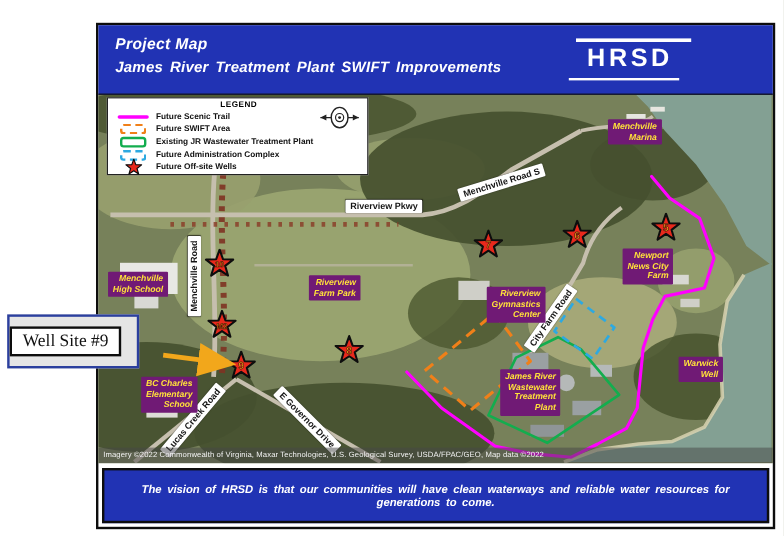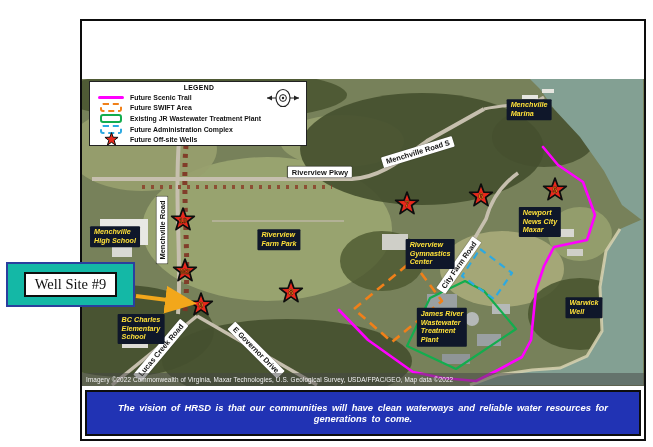--- a/index.html
+++ b/index.html
@@ -22,23 +22,23 @@
   .hrsd-logo .word { position:absolute; left:0; right:0; top:7px; text-align:center;
                      font-size:21px; font-weight:bold; letter-spacing:3px; }
   .hrsd-logo .bar-bot { position:absolute; left:0; right:10px; bottom:3px; height:2.5px; background:#fff; }
 
   
   .map { position:absolute; left:82px; top:79px; width:562px; height:307px; overflow:hidden;
          background:#77815a; z-index:1; }
   .map svg.base, .map svg.overlay { position:absolute; left:0; top:0; }
   .map svg.overlay { z-index:3; }
 
-  .place-label { position:absolute; transform:translate(-50%,-50%); background:#0f172a;
+  .place-label { position:absolute; transform:translate(-50%,-50%); background:#701a75;
                  color:#ffe13a; font-size:7.2px; font-weight:bold; font-style:italic;
-                 text-align:left; padding:2px 4px; white-space:pre-line; line-height:1.2;
+                 text-align:right; padding:2px 4px; white-space:pre-line; line-height:1.2;
                  z-index:5; border-radius:1px; }
   .road-label { position:absolute; background:#ffffff; color:#141414; font-size:7.5px;
                 font-weight:bold; padding:1px 4px; white-space:nowrap; z-index:4;
                 box-shadow:0 0 1px rgba(0,0,0,.7); border-radius:1px; }
   .well-star { position:absolute; width:26px; height:26px; z-index:6; }
 
   .attribution { position:absolute; left:0; right:0; bottom:0; height:13px;
                  background:rgba(70,70,70,.5); color:#f2f2f2; font-size:6.4px;
                  line-height:13px; padding-left:4px; z-index:7; letter-spacing:.1px; }
 
@@ -48,43 +48,54 @@
   .legend-title { text-align:center; font-size:6.8px; font-weight:bold; letter-spacing:.4px;
                   margin-bottom:1px; }
   .legend-row { display:flex; align-items:center; height:10.6px; }
   .legend-swatch { width:30px; display:flex; justify-content:center; align-items:center; flex:0 0 30px; }
   .sw-line { width:26px; height:3.5px; border-radius:2px; }
   .sw-rect { width:22px; height:9px; border-width:2px; border-radius:3px; background:transparent; }
   .legend-label { font-size:6.9px; font-weight:bold; color:#111; margin-left:4px; white-space:nowrap; }
   .compass { position:absolute; right:5px; top:5px; }
 
   
-  .callout { position:absolute; left:6px; top:262px; width:129px; height:45px;
-             background:#14b8a6; border:2.5px solid #2b3f9e; z-index:25;
-             display:flex; align-items:center; justify-content:center; }
+  .callout { position:absolute; left:6px; top:262px; width:110px; height:45px;
+             background:#e5e5e5; border:2.5px solid #2b3f9e; z-index:25;
+             display:flex; align-items:center; }
   .callout-inner { background:#fff; border:2px solid #0d0d0d; padding:2px 9px;
                    font-family:"Liberation Serif", serif; font-size:14.5px; color:#111;
                    white-space:nowrap; }
 
   
   .footer { position:absolute; left:85px; top:390px; width:556px; height:46px;
             background:#2133b4; border:2px solid #0d0d0d; z-index:2;
             display:flex; align-items:center; justify-content:center; }
   .footer-text { color:#fff; font-size:9.4px; font-weight:bold; font-style:italic;
                  text-align:center; padding:0 8px; word-spacing:2px; }
 
   .arrow-layer { position:absolute; left:0; top:0; z-index:24; pointer-events:none; }
 </style>
 </head>
 <body>
 
 <div id="stage">
 
   <div class="figure-frame"></div>
 
+  <div class="header">
+    <div class="titles">
+      <div class="t1">Project Map</div>
+      <div class="t2">James River Treatment Plant SWIFT Improvements</div>
+    </div>
+    <div class="hrsd-logo">
+      <div class="bar-top"></div>
+      <div class="word">HRSD</div>
+      <div class="bar-bot"></div>
+    </div>
+  </div>
 
   <div class="map">
 
     <svg class="base" width="562" height="307" viewBox="0 0 562 307">
       <rect x="0" y="0" width="562" height="307" fill="#77815a"></rect>
       <ellipse cx="185" cy="150" rx="125" ry="72" fill="#9aa471" opacity="0.95"></ellipse>
       <ellipse cx="60" cy="70" rx="75" ry="42" fill="#98a06e" opacity="0.9"></ellipse>
       <ellipse cx="420" cy="190" rx="62" ry="38" fill="#a8ab7a" opacity="0.9"></ellipse>
       <ellipse cx="260" cy="62" rx="62" ry="26" fill="#9aa471" opacity="0.8"></ellipse>
       <ellipse cx="498" cy="155" rx="32" ry="27" fill="#9aa471" opacity="0.8"></ellipse>
@@ -180,21 +191,21 @@
 
     <div id="map-annotations">
         <div class="place-label" style="left: 33px; top: 158px;">Menchville
 High School</div>
         <div class="place-label" style="left: 197px; top: 161px;">Riverview
 Farm Park</div>
         <div class="place-label" style="left: 447px; top: 31px;">Menchville
 Marina</div>
         <div class="place-label" style="left: 458px; top: 143px;">Newport
 News City
-Maxar</div>
+Farm</div>
         <div class="place-label" style="left: 348px; top: 175px;">Riverview
 Gymnastics
 Center</div>
         <div class="place-label" style="left: 360px; top: 248px;">James River
 Wastewater
 Treatment
 Plant</div>
         <div class="place-label" style="left: 502px; top: 229px;">Warwick
 Well</div>
         <div class="place-label" style="left: 59px; top: 250px;">BC Charles

